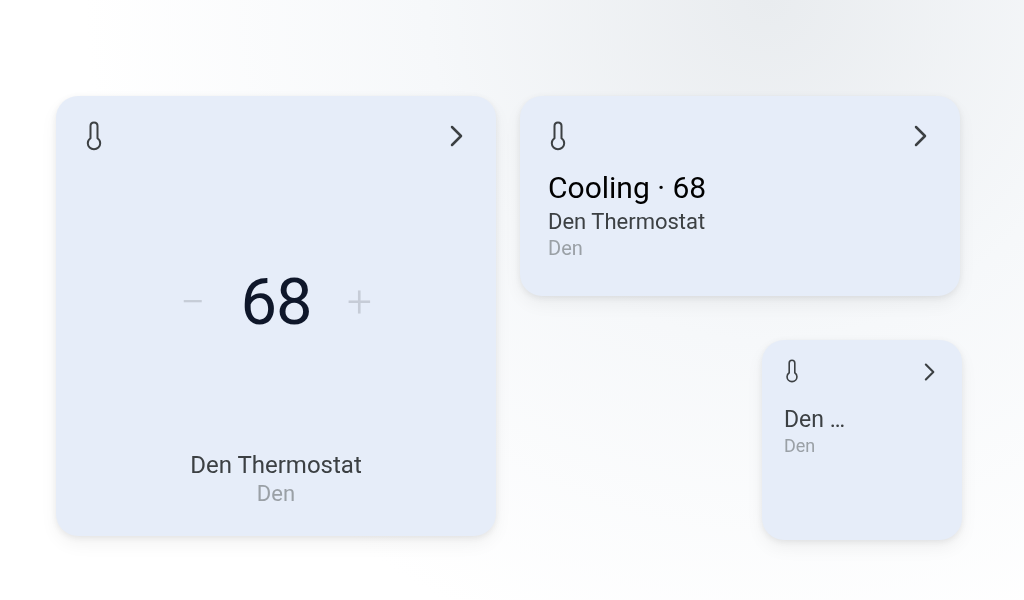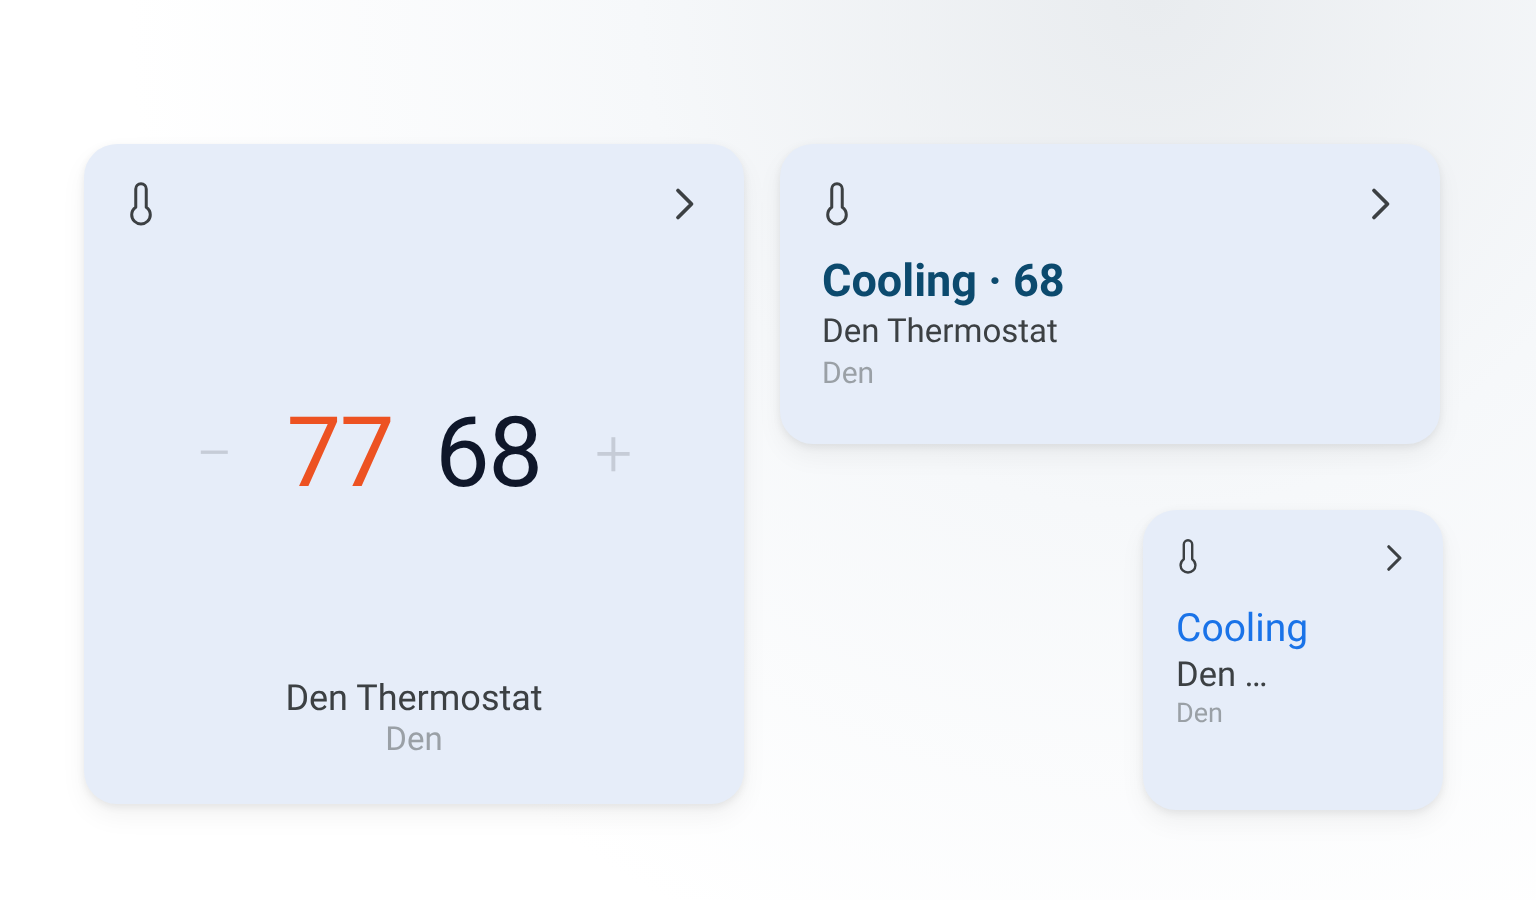--- a/index.html
+++ b/index.html
@@ -41,21 +41,21 @@
   .card-lg .room   { font-size:22px; color:#9aa0a6; margin-top:2px;}
 
   
   .card-md {
     left: 520px; top: 96px;
     width: 440px; height: 200px;
     display:flex; flex-direction:column;
   }
   .card-md .header { display:flex; justify-content:space-between; align-items:flex-start; }
   .card-md .body { margin-top:18px; }
-  .card-md .status { font-size:30px; color:#0c4a6e; font-weight:700; }
+  .card-md .status { font-size:30px; color:#000000; font-weight:400; }
   .card-md .device { font-size:22px; color:#3c4043; margin-top:4px;}
   .card-md .room   { font-size:20px; color:#9aa0a6; margin-top:2px;}
 
   
   .card-sm {
     left: 762px; top: 340px;
     width: 200px; height: 200px;
     display:flex; flex-direction:column;
     padding:18px 22px;
   }
@@ -84,21 +84,20 @@
     </span>
     <span class="chevron">
       <svg viewBox="0 0 14 24" fill="none">
           <polyline points="2,3 11,12 2,21" stroke-width="2.5" stroke-linecap="round" stroke-linejoin="round"></polyline>
         </svg>
     </span>
   </div>
 
   <div class="temps-row">
     <div class="minus">−</div>
-    <div class="temp-heat">77</div>
     <div class="temp-cool">68</div>
     <div class="plus">+</div>
   </div>
 
   <div class="footer">
     <div class="device">Den Thermostat</div>
     <div class="room">Den</div>
   </div>
 </div>
 
@@ -129,17 +128,16 @@
         <path d="M10 2.5c-2 0-3.5 1.5-3.5 3.5v12.2c-1.6 1.1-2.7 3-2.7 5 0 3.4 2.8 6.1 6.2 6.1s6.2-2.7 6.2-6.1c0-2-1.1-3.9-2.7-5V6c0-2-1.5-3.5-3.5-3.5z" stroke="#3c4043" stroke-width="2" stroke-linejoin="round"></path>
       </svg>
     </span>
     <span class="chevron">
       <svg viewBox="0 0 14 24" fill="none">
           <polyline points="2,3 11,12 2,21" stroke-width="2.5" stroke-linecap="round" stroke-linejoin="round"></polyline>
         </svg>
     </span>
   </div>
   <div class="body">
-    <div class="status">Cooling</div>
     <div class="device">Den …</div>
     <div class="room">Den</div>
   </div>
 </div>
 
 </body></html>

